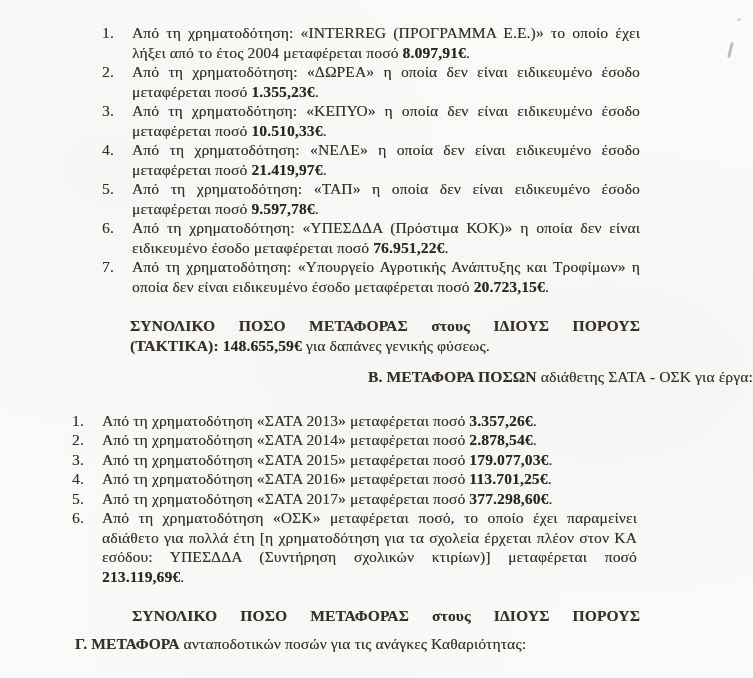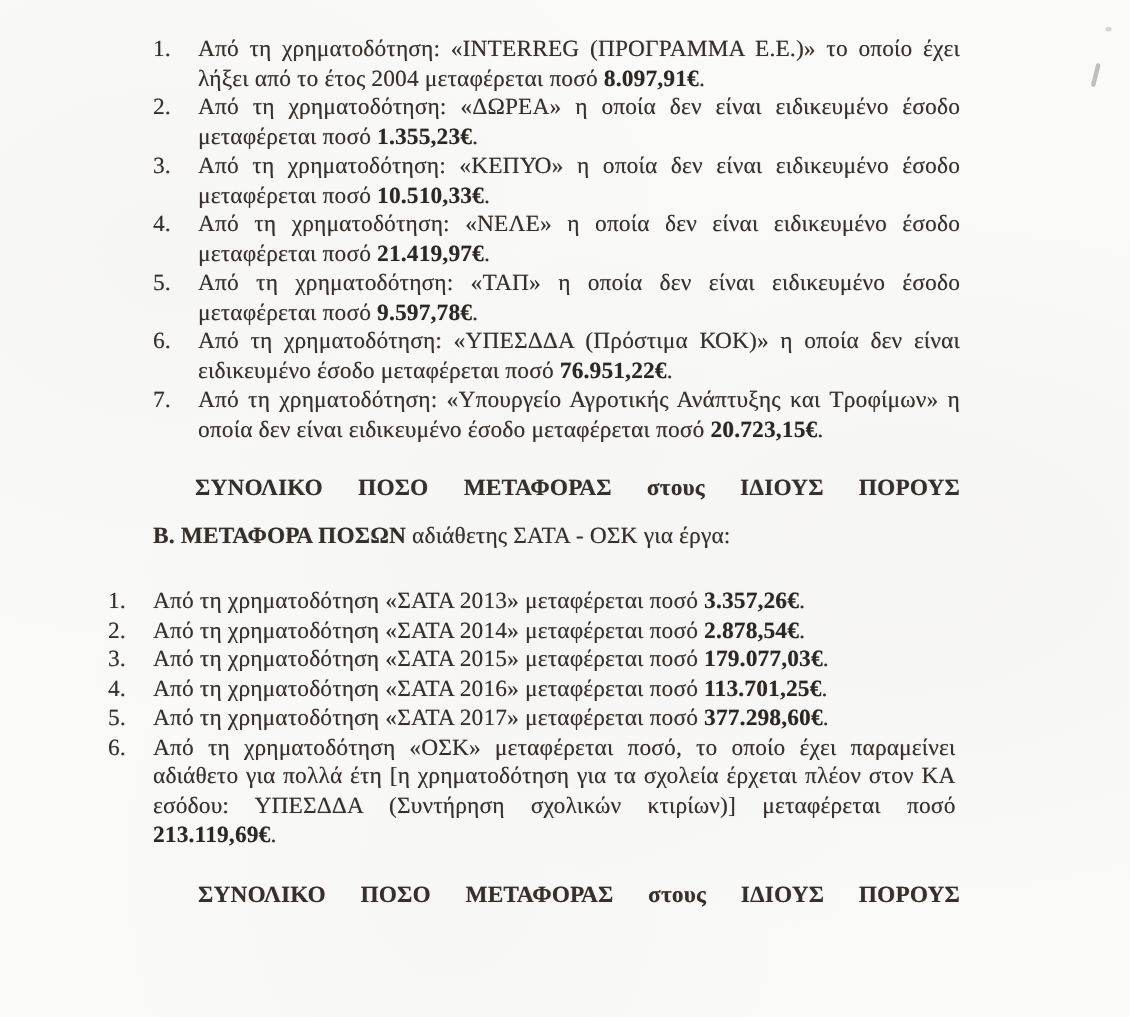--- a/index.html
+++ b/index.html
@@ -39,21 +39,21 @@
   .total-a { margin-left: 130px; width: 510px; }
   .total-b { margin-left: 132px; width: 508px; }
   .total-line1 {
     font-weight: bold;
     text-align: justify;
     text-align-last: justify;
     margin-top: 20px;
   }
   .total-line2 { text-align: justify; }
   .total-lead { font-weight: bold; }
-  .heading-b { margin: 12px 0 24px 102px; }
+  .heading-b { margin: 12px 0 24px 102px; text-align: right; }
   .heading-c { margin: 8px 0 0 75px; }
   .hstrong { font-weight: bold; }
   .scan-mark {
     position: absolute;
     left: 729px;
     top: 42px;
     width: 3px;
     height: 16px;
     background: rgba(120,118,112,0.45);
     transform: rotate(14deg);
@@ -102,20 +102,21 @@
       <span class="txt"><span>Από τη χρηματοδότηση: «ΥΠΕΣΔΔΑ (Πρόστιμα ΚΟΚ)» η οποία δεν είναι ειδικευμένο έσοδο μεταφέρεται ποσό </span><span class="amt">76.951,22€</span><span>.</span></span>
     </div>
     <div class="row">
       <span class="num">7.</span>
       <span class="txt"><span>Από τη χρηματοδότηση: «Υπουργείο Αγροτικής Ανάπτυξης και Τροφίμων» η οποία δεν είναι ειδικευμένο έσοδο μεταφέρεται ποσό </span><span class="amt">20.723,15€</span><span>.</span></span>
     </div>
   </div>
 
   <div class="total total-a">
     <div class="total-line1">ΣΥΝΟΛΙΚΟ ΠΟΣΟ ΜΕΤΑΦΟΡΑΣ στους ΙΔΙΟΥΣ ΠΟΡΟΥΣ</div>
+    <div class="total-line2"><span class="total-lead">(ΤΑΚΤΙΚΑ): </span><span class="amt">148.655,59€</span><span> για δαπάνες γενικής φύσεως.</span></div>
   </div>
 
   <div class="heading-b"><span class="hstrong">Β. ΜΕΤΑΦΟΡΑ ΠΟΣΩΝ</span><span> αδιάθετης ΣΑΤΑ - ΟΣΚ για έργα:</span></div>
 
   <div class="list list-b">
     <div class="row">
       <span class="num">1.</span>
       <span class="txt"><span>Από τη χρηματοδότηση «ΣΑΤΑ 2013» μεταφέρεται ποσό </span><span class="amt">3.357,26€</span><span>.</span></span>
     </div>
     <div class="row">
@@ -137,13 +138,14 @@
     <div class="row">
       <span class="num">6.</span>
       <span class="txt"><span>Από τη χρηματοδότηση «ΟΣΚ» μεταφέρεται ποσό, το οποίο έχει παραμείνει αδιάθετο για πολλά έτη [η χρηματοδότηση για τα σχολεία έρχεται πλέον στον ΚΑ εσόδου: ΥΠΕΣΔΔΑ (Συντήρηση σχολικών κτιρίων)]  μεταφέρεται ποσό </span><span class="amt">213.119,69€</span><span>.</span></span>
     </div>
   </div>
 
   <div class="total total-b">
     <div class="total-line1">ΣΥΝΟΛΙΚΟ ΠΟΣΟ ΜΕΤΑΦΟΡΑΣ στους ΙΔΙΟΥΣ ΠΟΡΟΥΣ</div>
   </div>
 
+  <div class="heading-c"><span class="hstrong">Γ. ΜΕΤΑΦΟΡΑ</span><span> ανταποδοτικών ποσών για τις ανάγκες Καθαριότητας:</span></div>
 </div>
 
 </body></html>

